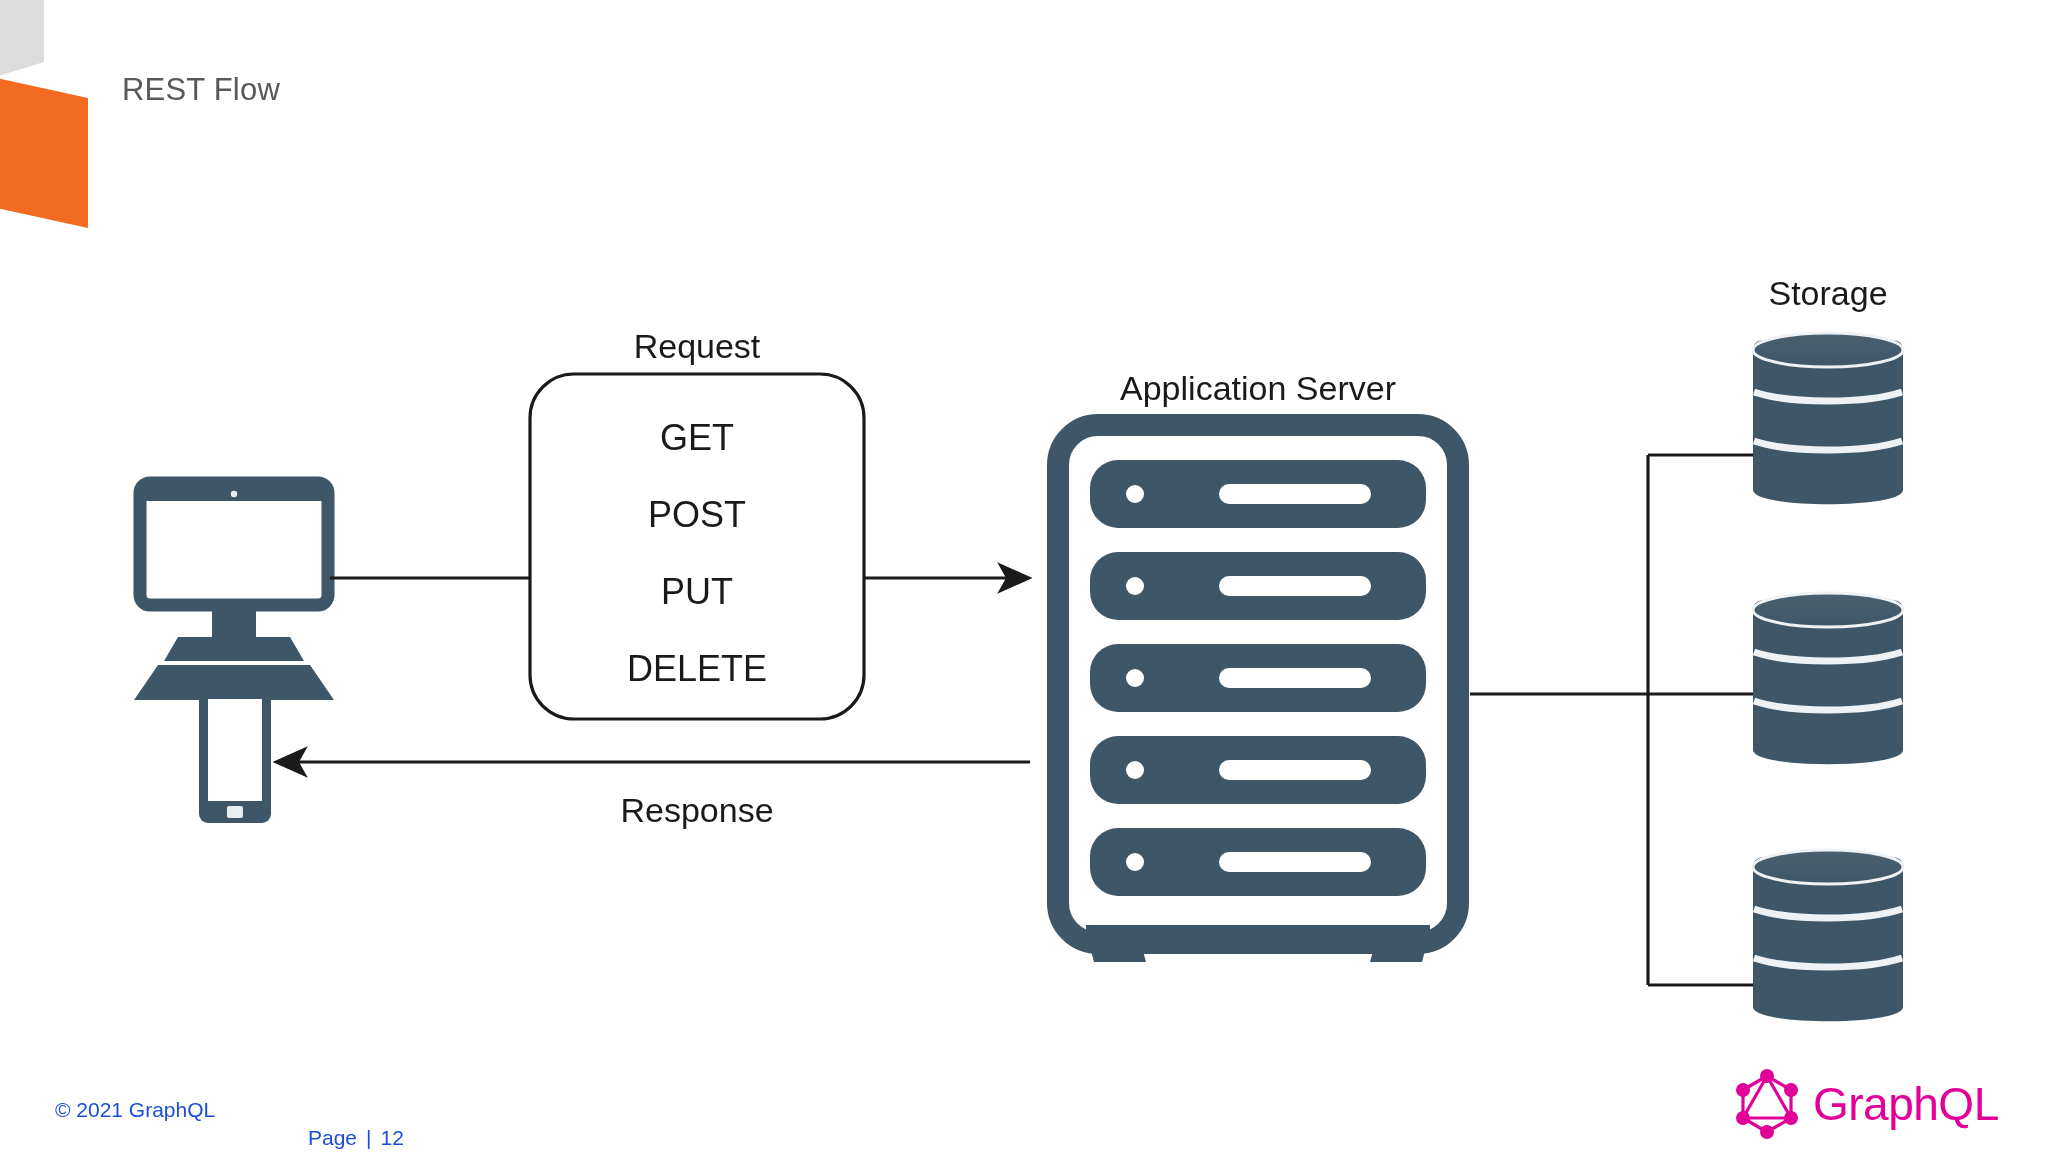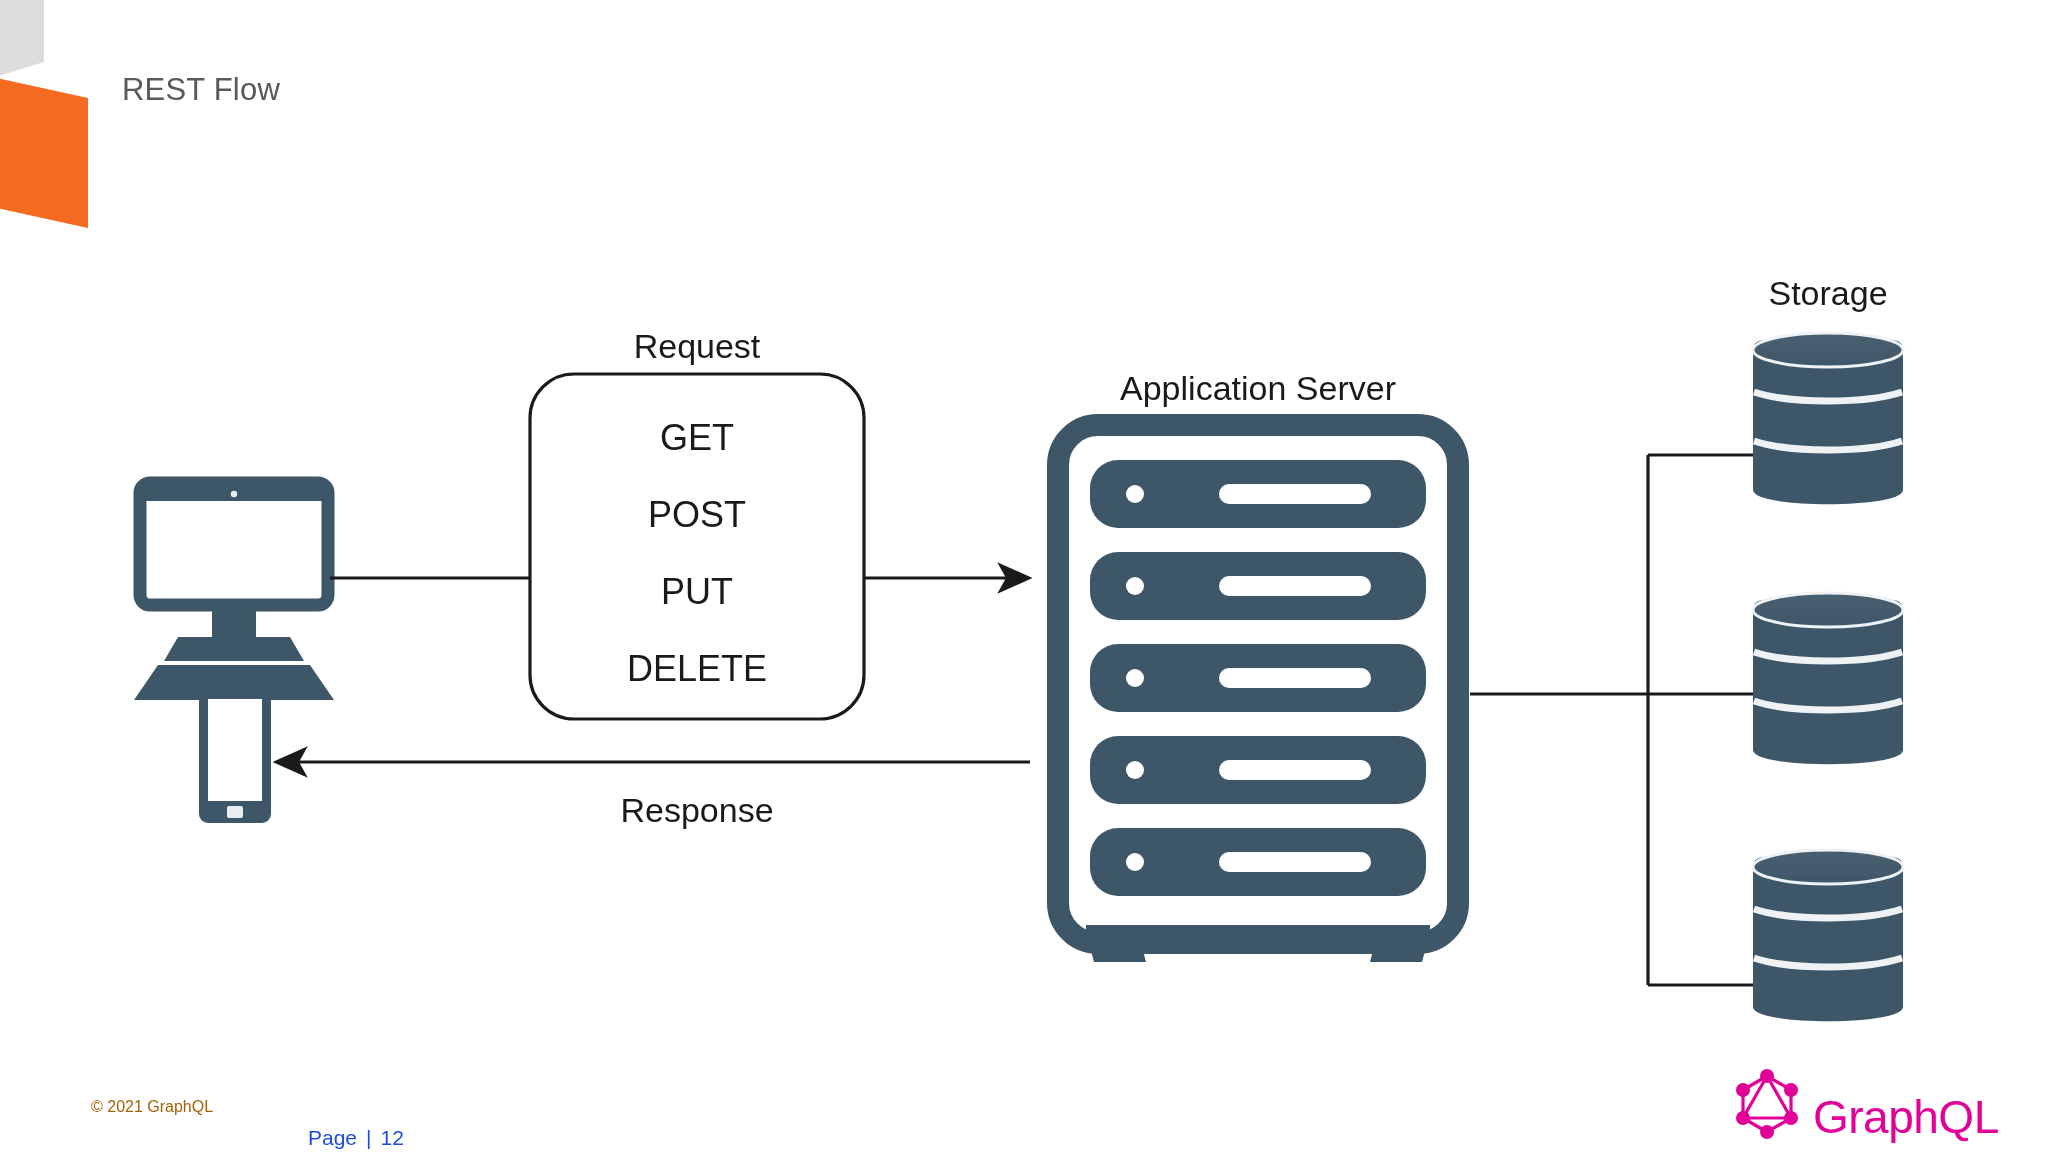--- a/index.html
+++ b/index.html
@@ -40,43 +40,42 @@
     position: absolute;
     left: 0; top: 0;
     width: 2048px; height: 1152px;
   }
 
   
   #footer-left {
     position: absolute;
     left: 55px;
     top: 1098px;
-    font-size: 16px;
-    color: #a16207;
+    font-size: 21px;
+    color: #1d4ed8;
     white-space: nowrap;
-    margin-left: 36px;
   }
   #footer-page {
     position: absolute;
     left: 308px;
     top: 1098px;
     font-size: 21px;
     color: #1d4ed8;
     white-space: nowrap;
     margin-top: 28px;
   }
   #footer-page .divider { padding: 0 9px; }
 
   
   #graphql-logo {
     position: absolute;
     left: 1735px;
     top: 1068px;
     display: flex;
-    align-items: flex-end;
+    align-items: center;
     gap: 14px;
   }
   #graphql-logo .gq-text {
     font-size: 46px;
     color: #e10098;
     letter-spacing: -0.5px;
     line-height: 1;
   }
 </style>
 </head>

